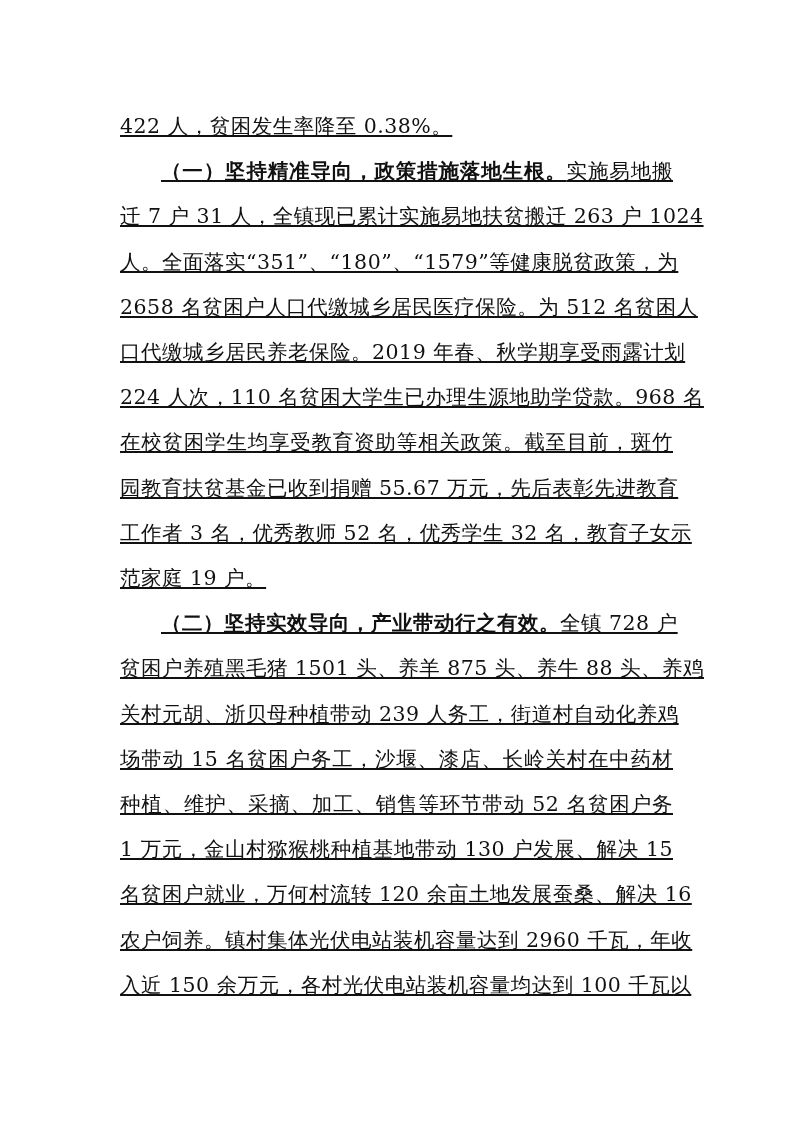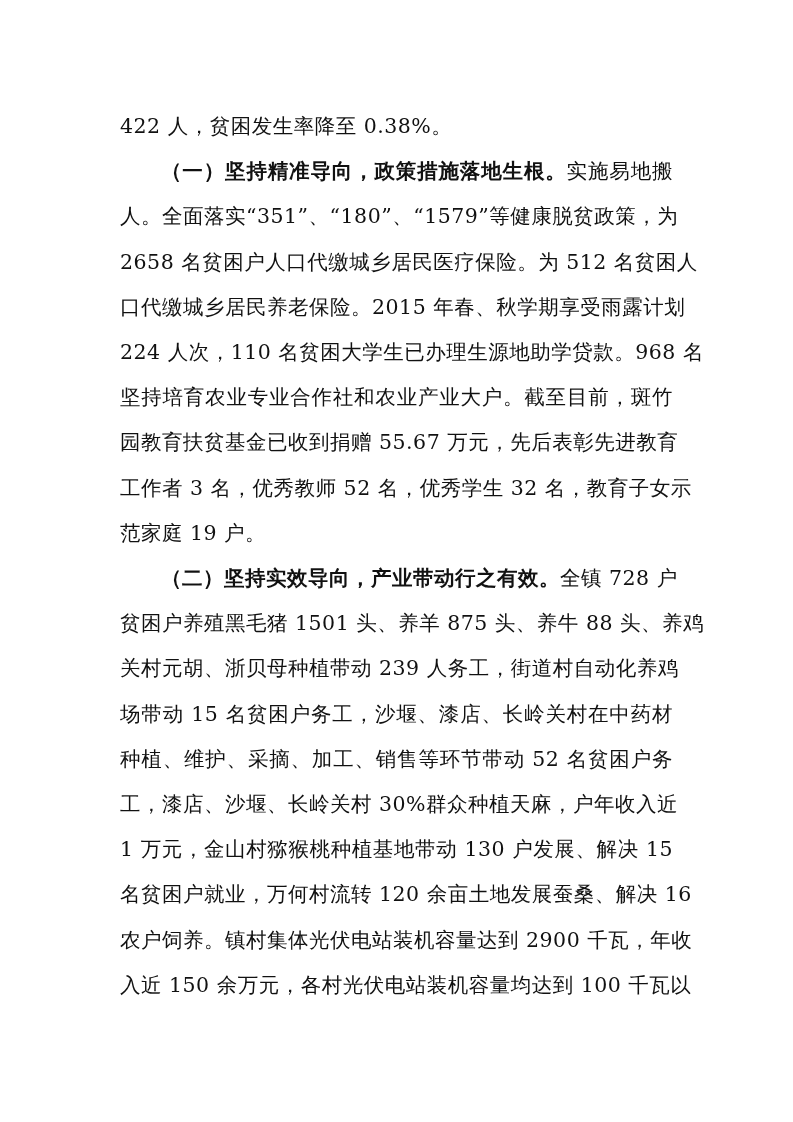--- a/index.html
+++ b/index.html
@@ -10,53 +10,53 @@
     top: 104px;
     width: 553px;
     font-family: "DejaVu Serif", "Liberation Serif", serif;
     font-size: 20.5px;
     line-height: 45.2px;
     color: #111;
     text-align: justify;
     text-justify: inter-character;
     letter-spacing: 0.5px;
   }
-  .para { margin: 0; }
+  .para { margin: 0; text-decoration: underline; }
   .heading { font-weight: bold; }
   .line { display: block; text-align: justify; text-align-last: justify; white-space: nowrap; }
   .line.last { text-align-last: left; }
 </style>
 </head>
 <body>
 
 <div class="page">
 
   <div class="para">
     <span class="line last">422 人，贫困发生率降至 0.38%。</span>
   </div>
 
   <div class="para">
     <span class="line" style="padding-left:41px;"><span class="heading">（一）坚持精准导向，政策措施落地生根。</span><span>实施易地搬</span></span>
+    <span class="line">迁 7 户 31 人，全镇现已累计实施易地扶贫搬迁 263 户 1024</span>
     <span class="line">人。全面落实“351”、“180”、“1579”等健康脱贫政策，为</span>
     <span class="line">2658 名贫困户人口代缴城乡居民医疗保险。为 512 名贫困人</span>
-    <span class="line">口代缴城乡居民养老保险。2015 年春、秋学期享受雨露计划</span>
+    <span class="line">口代缴城乡居民养老保险。2019 年春、秋学期享受雨露计划</span>
     <span class="line">224 人次，110 名贫困大学生已办理生源地助学贷款。968 名</span>
-    <span class="line">坚持培育农业专业合作社和农业产业大户。截至目前，斑竹</span>
+    <span class="line">在校贫困学生均享受教育资助等相关政策。截至目前，斑竹</span>
     <span class="line">园教育扶贫基金已收到捐赠 55.67 万元，先后表彰先进教育</span>
     <span class="line">工作者 3 名，优秀教师 52 名，优秀学生 32 名，教育子女示</span>
     <span class="line last">范家庭 19 户。</span>
   </div>
 
   <div class="para">
     <span class="line" style="padding-left:41px;"><span class="heading">（二）坚持实效导向，产业带动行之有效。</span><span>全镇 728 户</span></span>
     <span class="line">贫困户养殖黑毛猪 1501 头、养羊 875 头、养牛 88 头、养鸡</span>
     <span class="line">关村元胡、浙贝母种植带动 239 人务工，街道村自动化养鸡</span>
     <span class="line">场带动 15 名贫困户务工，沙堰、漆店、长岭关村在中药材</span>
     <span class="line">种植、维护、采摘、加工、销售等环节带动 52 名贫困户务</span>
-    <span class="line">工，漆店、沙堰、长岭关村 30%群众种植天麻，户年收入近</span>
     <span class="line">1 万元，金山村猕猴桃种植基地带动 130 户发展、解决 15</span>
     <span class="line">名贫困户就业，万何村流转 120 余亩土地发展蚕桑、解决 16</span>
-    <span class="line">农户饲养。镇村集体光伏电站装机容量达到 2900 千瓦，年收</span>
+    <span class="line">农户饲养。镇村集体光伏电站装机容量达到 2960 千瓦，年收</span>
     <span class="line">入近 150 余万元，各村光伏电站装机容量均达到 100 千瓦以</span>
 
   </div>
 
 </div>
 
 </body></html>

